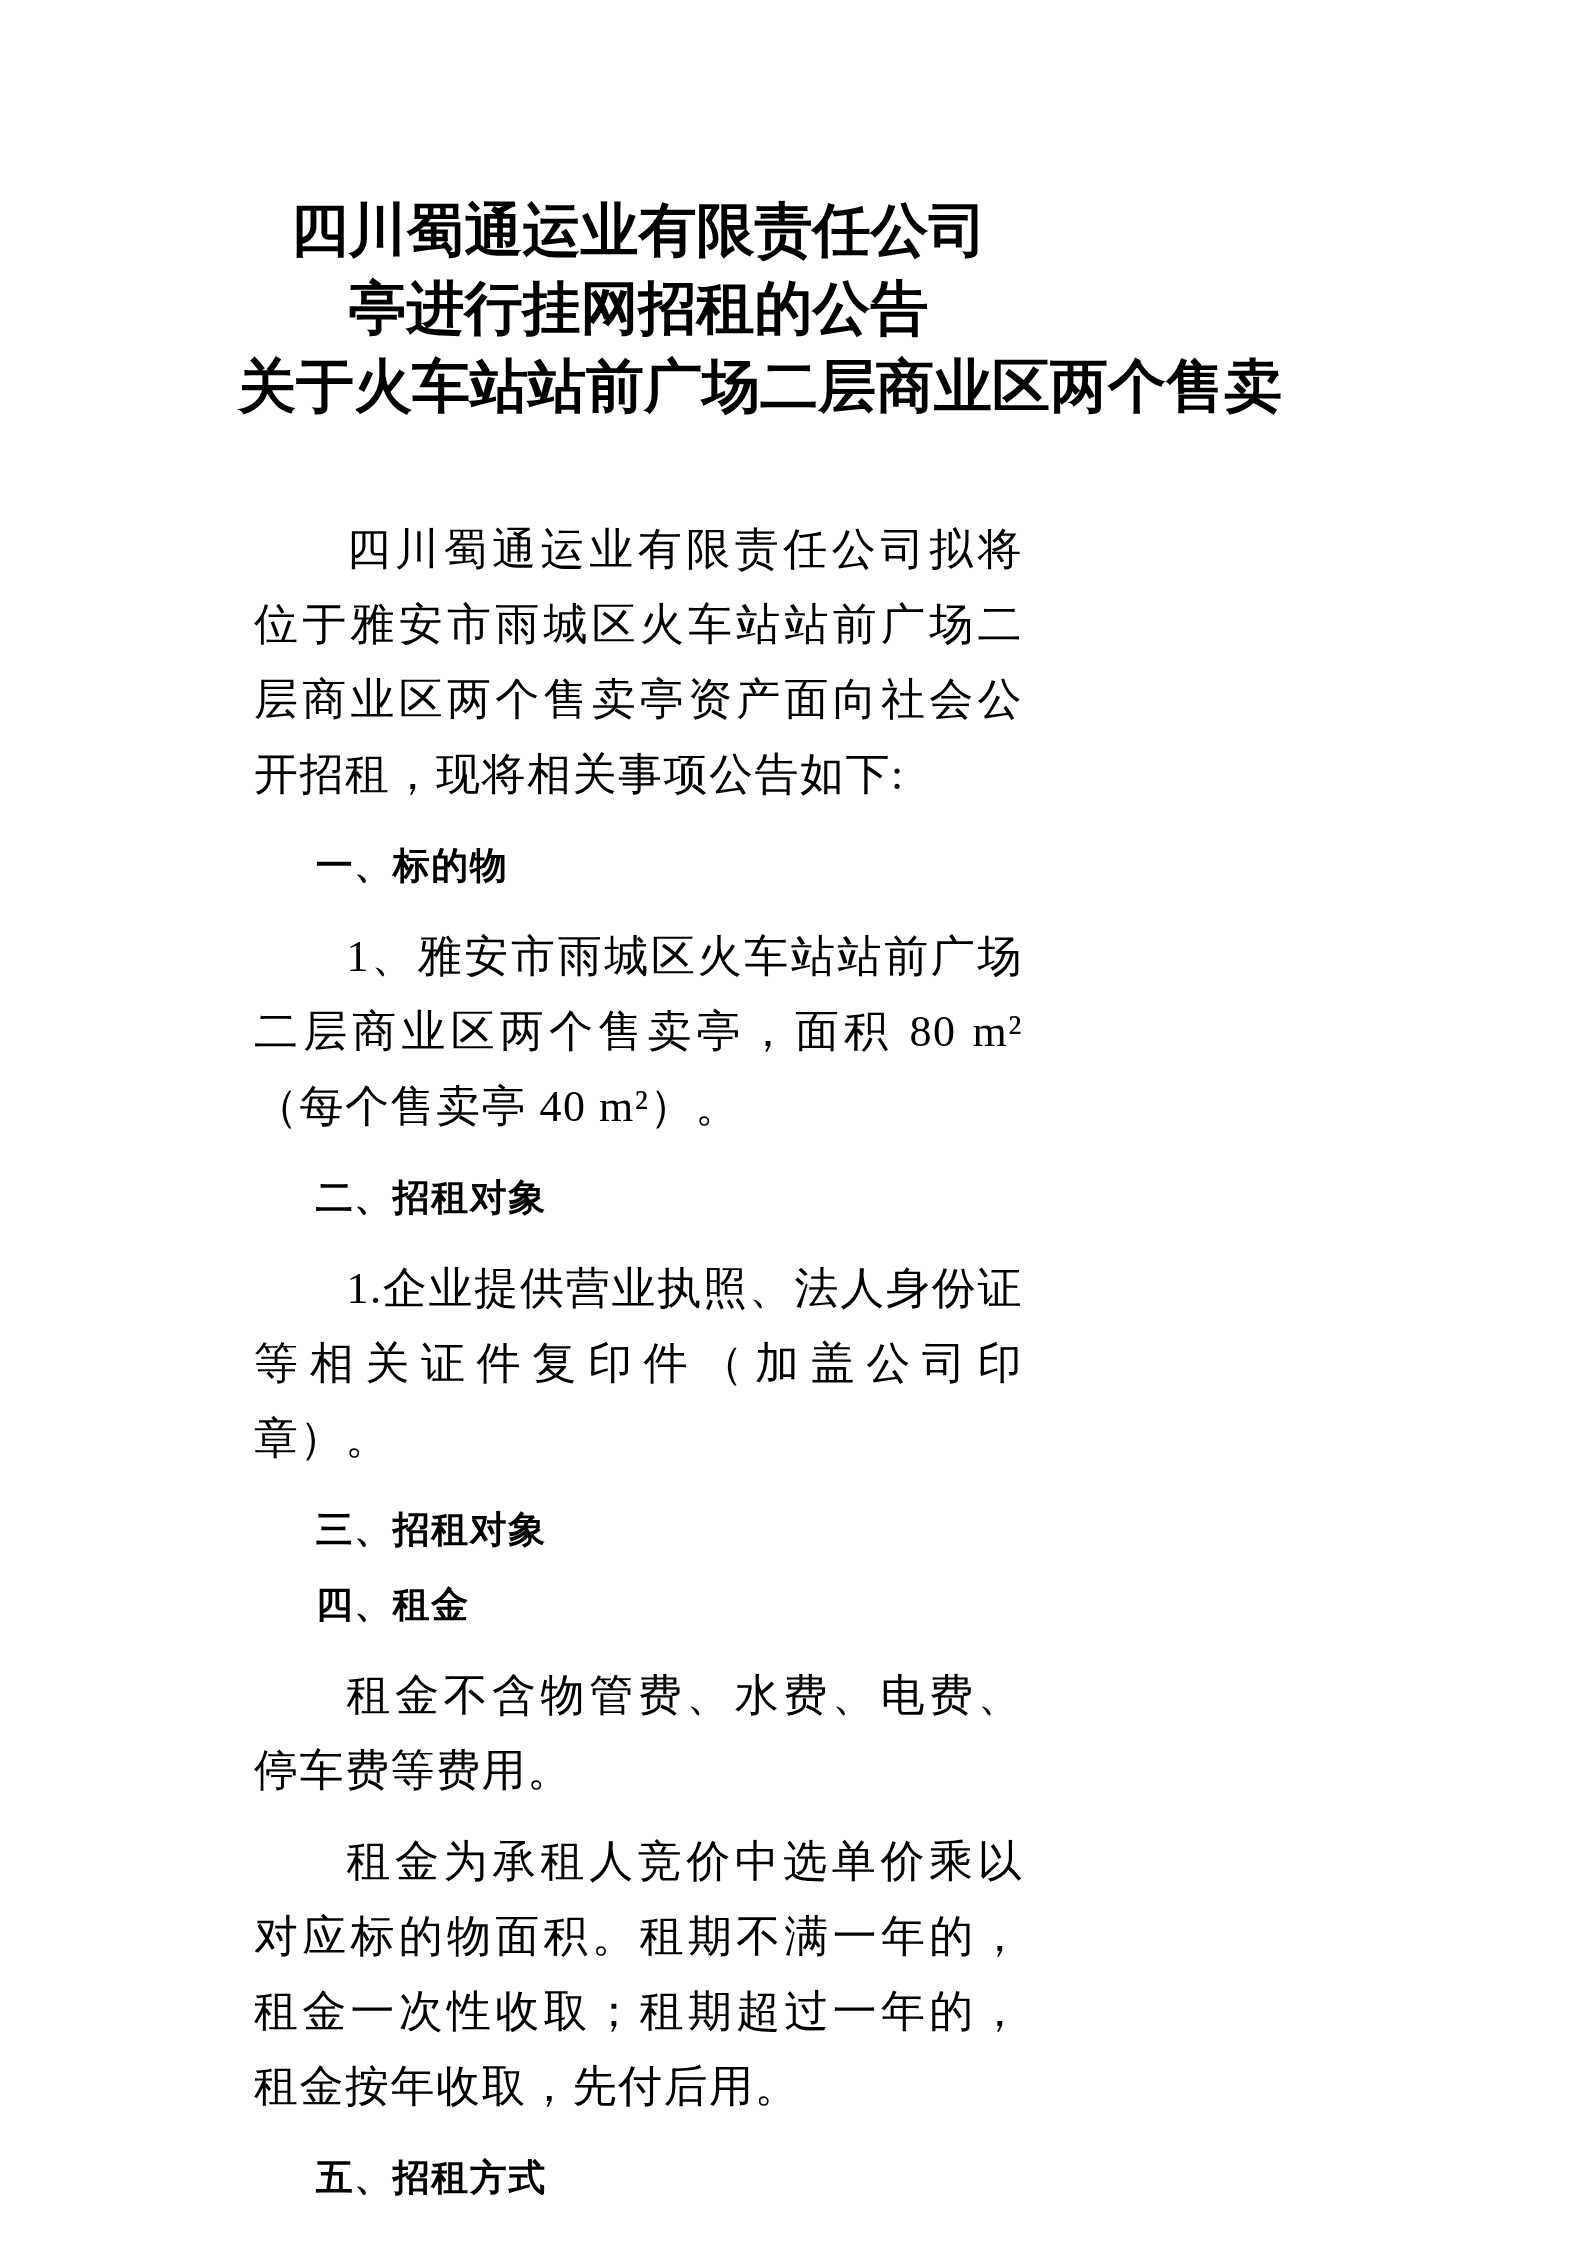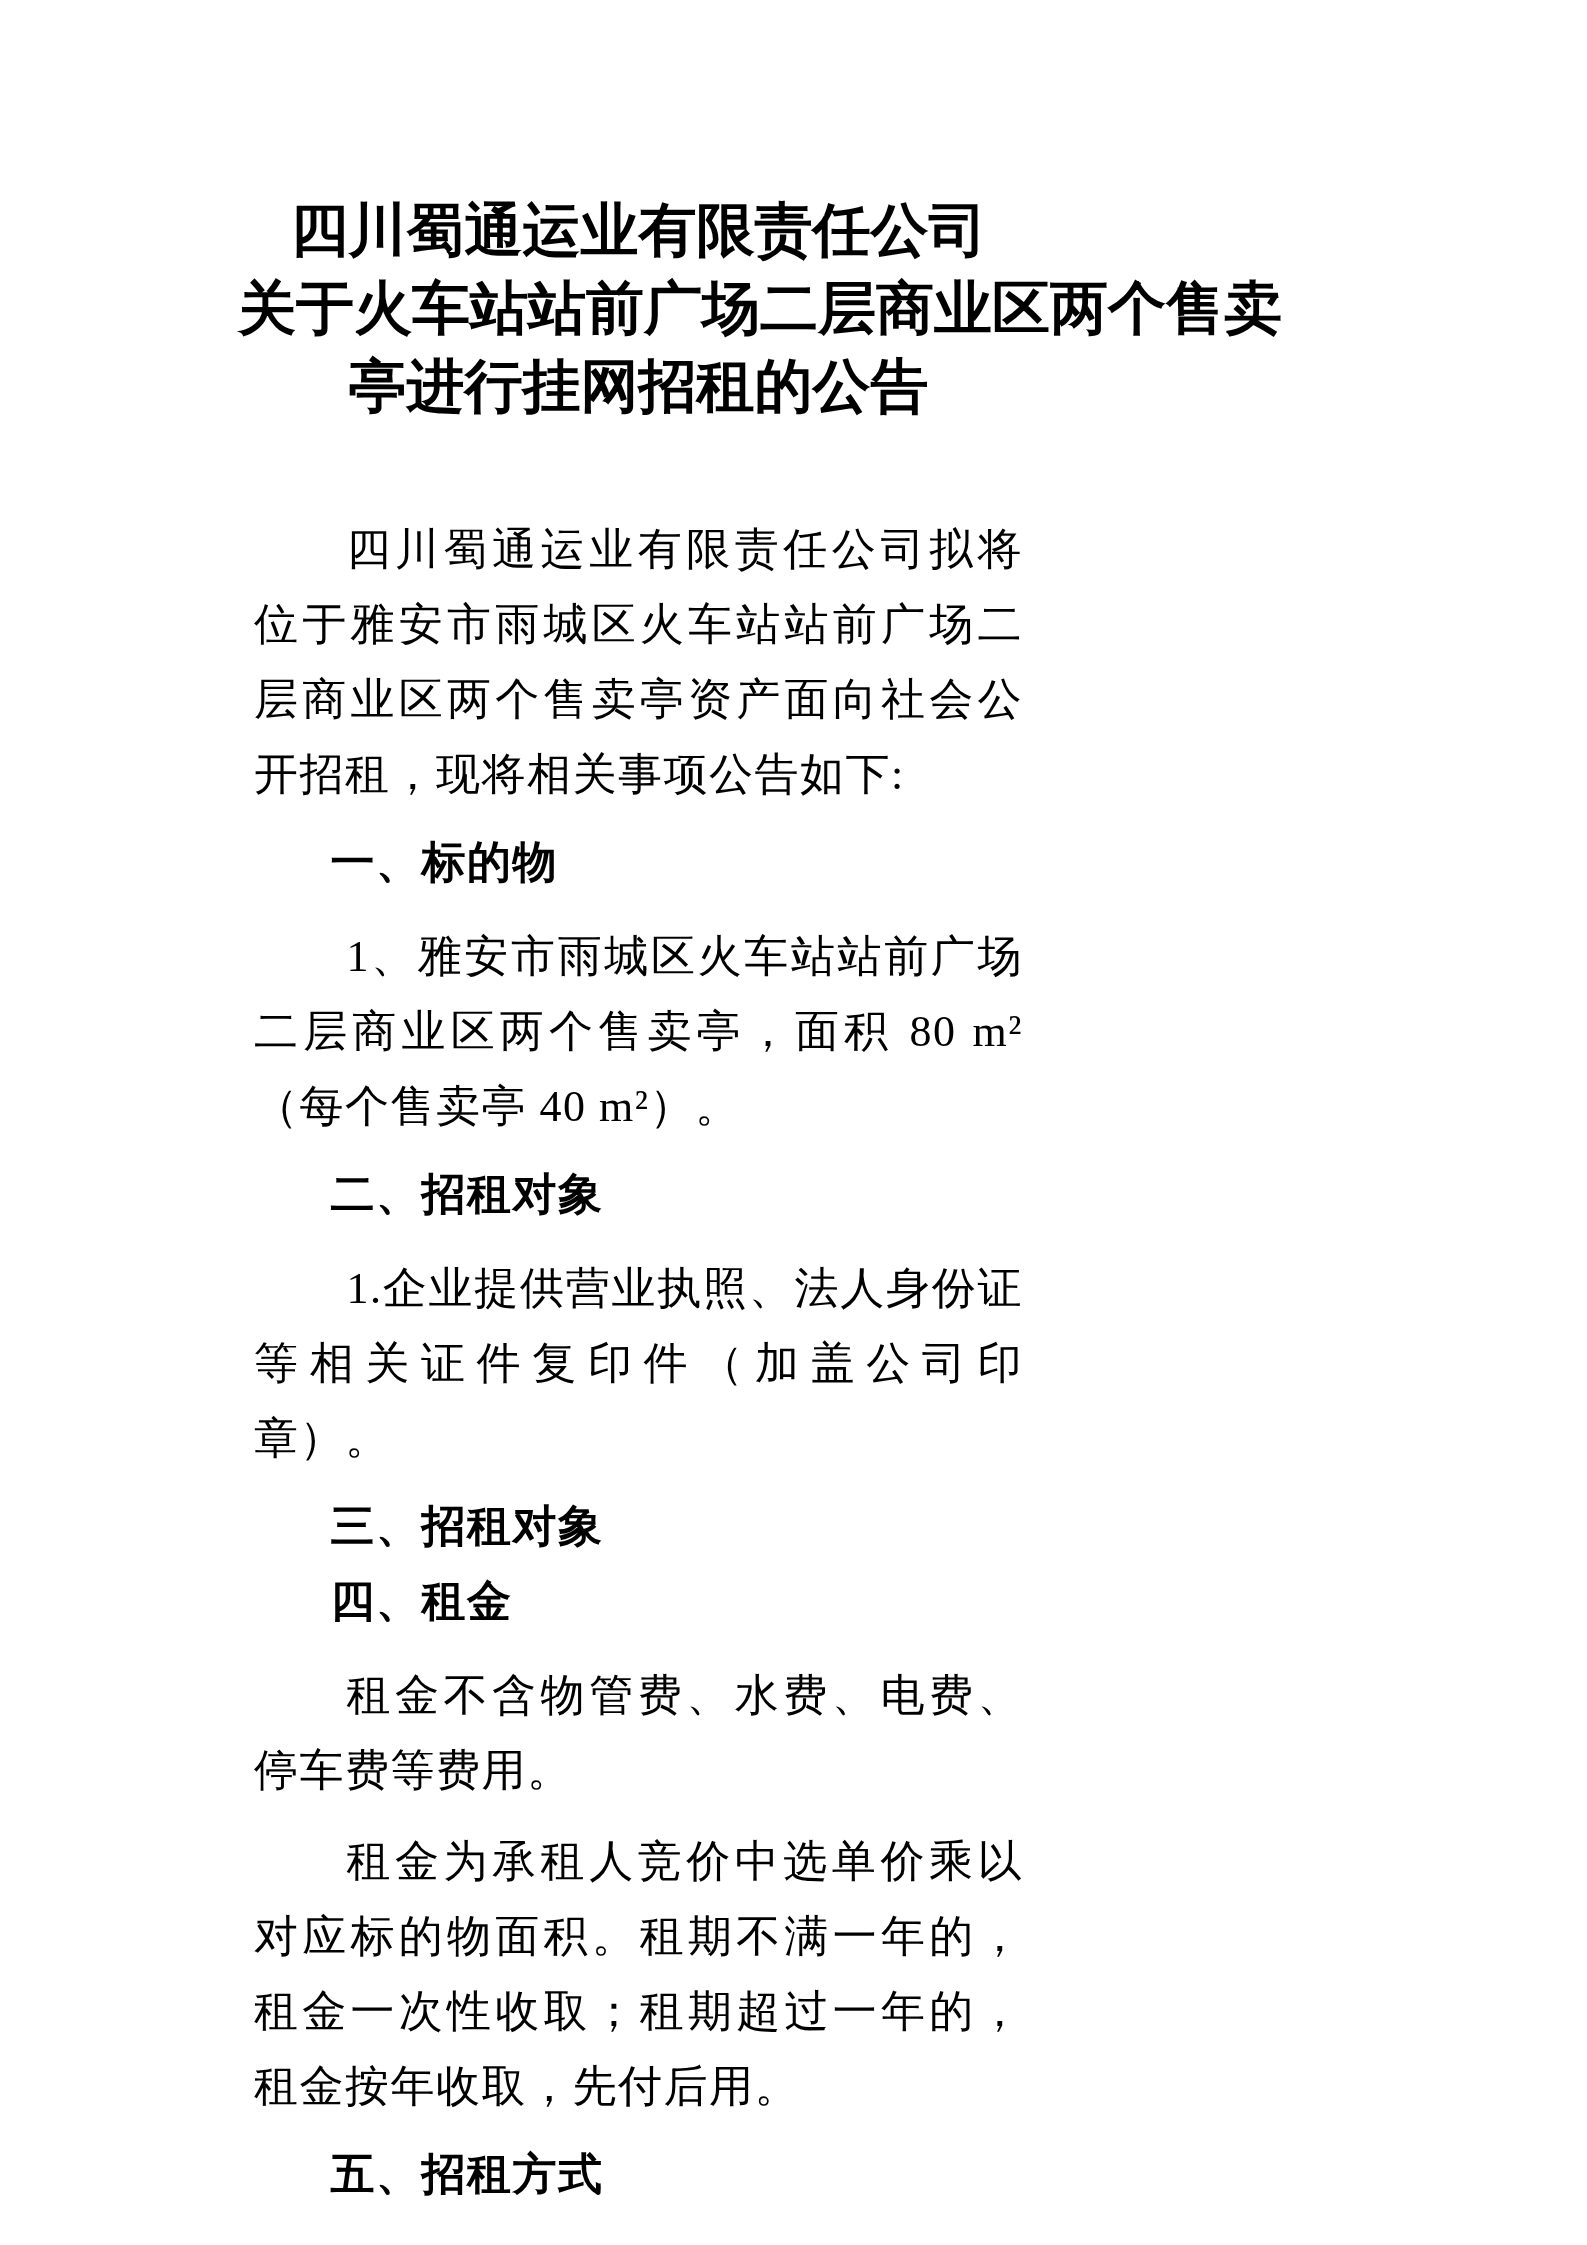--- a/index.html
+++ b/index.html
@@ -39,39 +39,39 @@
     font-size: 44px;
     line-height: 75px;
     letter-spacing: 1.5px;
     text-align: justify;
     text-justify: inter-ideograph;
     text-indent: 2.1em;
     margin: 16px;
     color: #000000;
   }
   .heading {
-    font-family: Liberation Mono, monospace;
+    font-family: Liberation Sans, sans-serif;
     font-weight: bold;
-    font-size: 44px;
+    font-size: 37px;
     line-height: 75px;
     letter-spacing: 1.5px;
     text-indent: 2.1em;
     margin: 0;
     color: #000000;
   }
 </style>
 </head>
 <body>
 
 <div class="page">
 
   <div class="doc-title">
     <div class="title-line">四川蜀通运业有限责任公司</div>
+    <div class="title-line">亭进行挂网招租的公告</div>
     <div class="title-line">关于火车站站前广场二层商业区两个售卖</div>
-    <div class="title-line">亭进行挂网招租的公告</div>
   </div>
 
   <div class="doc-body">
     <p class="para">四川蜀通运业有限责任公司拟将位于雅安市雨城区火车站站前广场二层商业区两个售卖亭资产面向社会公开招租，现将相关事项公告如下:</p>
     <p class="heading">一、标的物</p>
     <p class="para">1、雅安市雨城区火车站站前广场二层商业区两个售卖亭，面积 80 m²（每个售卖亭 40 m²）。</p>
     <p class="heading">二、招租对象</p>
     <p class="para">1.企业提供营业执照、法人身份证等相关证件复印件（加盖公司印章）。</p>
     <p class="heading">三、招租对象</p>
     <p class="heading">四、租金</p>

